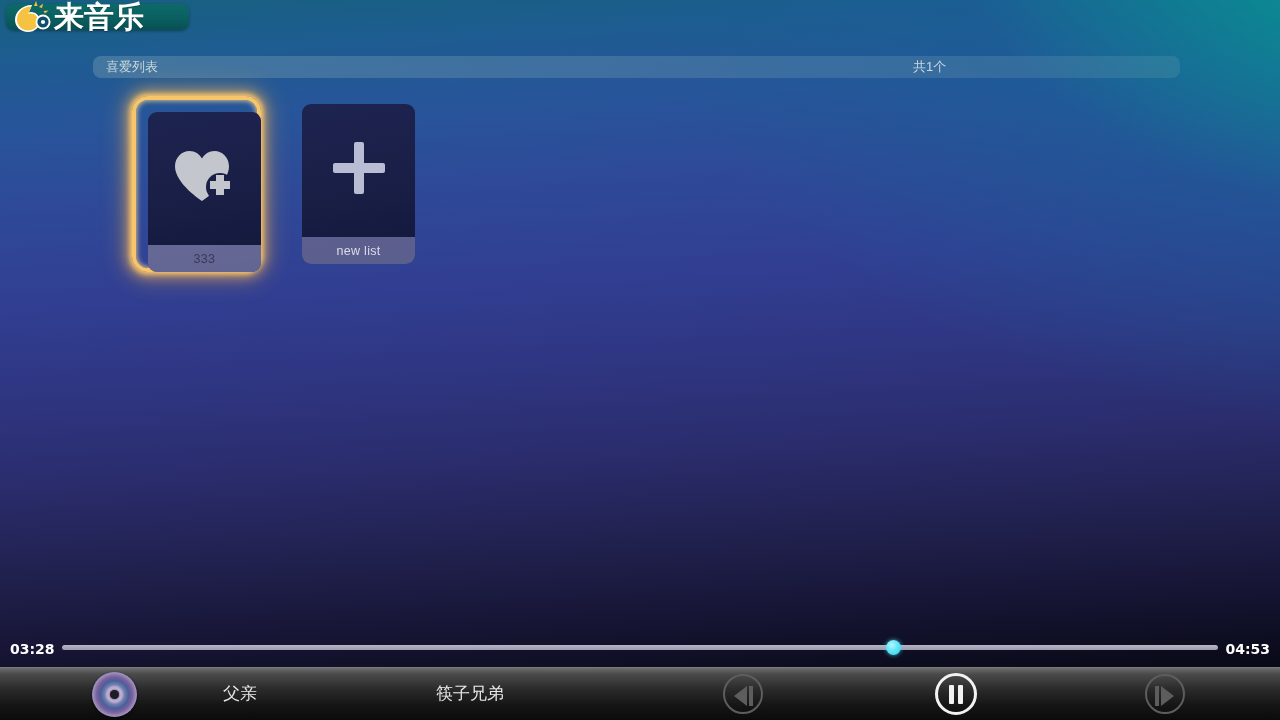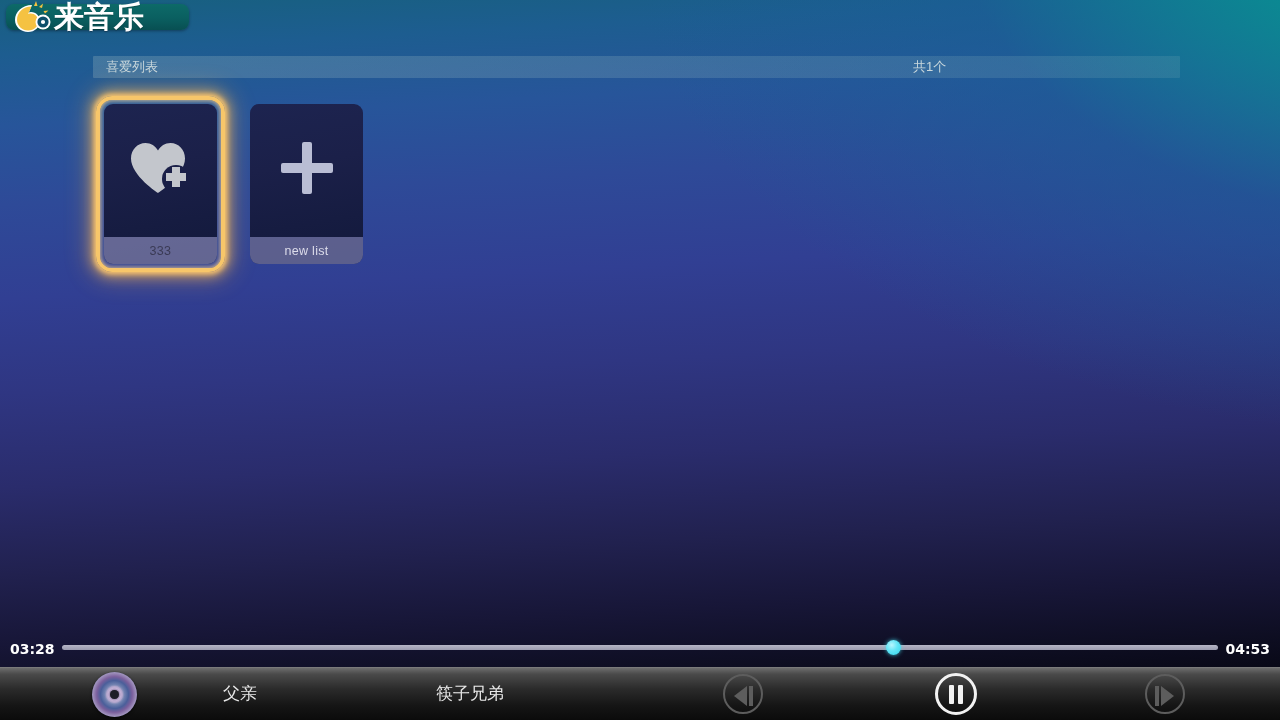--- a/index.html
+++ b/index.html
@@ -65,21 +65,21 @@
   }
 
   
   .list-header {
     position: absolute;
     left: 93px;
     top: 56px;
     width: 1087px;
     height: 22px;
     background: linear-gradient(90deg, rgba(150,180,190,0.30) 0%, rgba(140,175,188,0.26) 50%, rgba(120,170,180,0.20) 100%);
-    border-radius: 1px;
+    border-radius: 8px;
   }
   .list-header .title {
     position: absolute;
     left: 13px;
     top: 3px;
     font-size: 13px;
     color: #c9d8dd;
     line-height: 16px;
   }
   .list-header .count {
@@ -110,21 +110,22 @@
     height: 160px;
     border-radius: 9px;
     overflow: hidden;
     background: linear-gradient(170deg, #1d2450 0%, #1b2049 38%, #161c41 72%, #12193b 100%);
     display: flex;
     flex-direction: column;
     justify-content: flex-end;
     align-items: center;
   }
   .card-wrap.selected {
-    padding: 0;
+    padding: 8px;
+    margin-left: 36px;
   }
   .card-wrap.selected .glow {
     position: absolute;
     left: -8px;
     top: -8px;
     width: 129px;
     height: 176px;
     border-radius: 16px;
     border: 4px solid #f7c66a;
     box-shadow:

